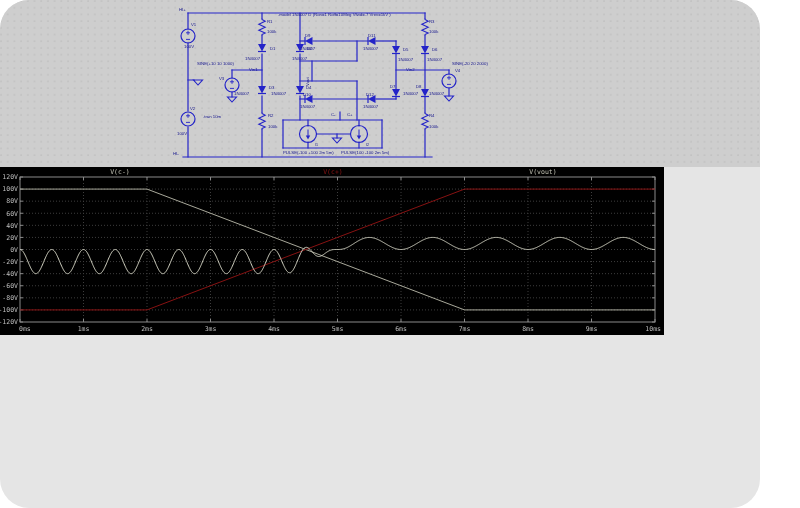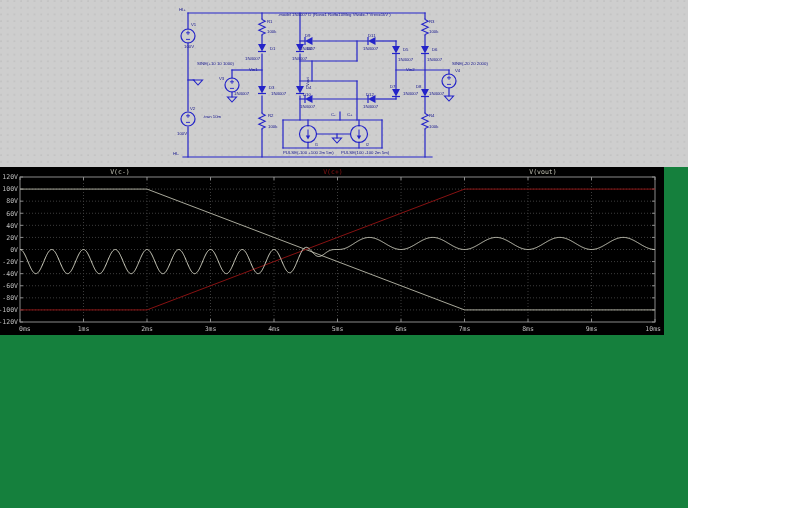--- a/index.html
+++ b/index.html
@@ -1,16 +1,16 @@
 <!DOCTYPE html>
 <html><head>
 <meta charset="utf-8">
 <style>
   html,body{margin:0;padding:0;background:#ffffff;}
-  .stage{position:relative;width:688px;height:508px;overflow:hidden;background:#15803d;}
+  .stage{position:relative;width:760px;height:508px;overflow:hidden;background:#e5e5e5;border-radius:29px;}
   svg{display:block;}
   text{user-select:none;}
 </style>
 </head>
 <body>
 
 <div class="stage">
   <svg id="scene" width="800" height="508" viewBox="0 0 800 508">
     <defs>
         <pattern id="dotpat" width="6.7" height="6.7" patternUnits="userSpaceOnUse">

